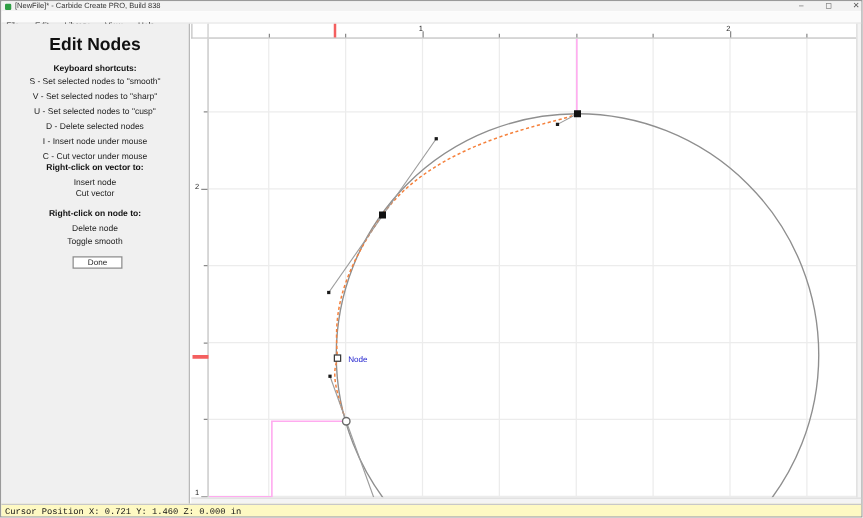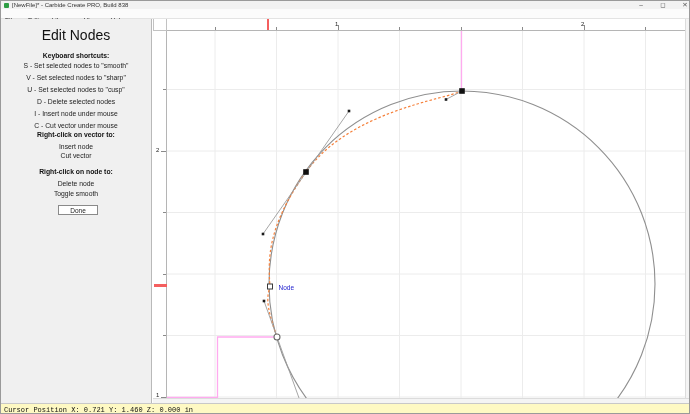--- a/index.html
+++ b/index.html
@@ -14,21 +14,21 @@
   .winbtn { position:absolute; top:0; width:12px; height:8px; font-size:6.5px; color:#555; text-align:center; line-height:8px; }
   #btn-min { left:634px; } #btn-max { left:656px; } #btn-close { left:678px; }
 
   
   #menubar { position:absolute; left:0; top:8px; width:690px; height:10px; background:#fbfbfb; border-bottom:1px solid #e3e3e3; }
   .menu-item { display:inline-block; font-size:6.5px; color:#222; padding:1.5px 4px 0 4px; }
   .menu-item u { text-decoration:underline; }
 
   
   #sidebar { position:absolute; left:0; top:18px; width:151px; height:384px; background:#f0f0f0; border-right:1px solid #b9b9b9; }
-  #sidebar-title { position:absolute; left:0; top:8px; width:150px; text-align:center; font-size:14px; font-weight:normal; color:#111; }
+  #sidebar-title { position:absolute; left:0; top:8px; width:150px; text-align:center; font-size:14px; font-weight:bold; color:#111; }
   .sb-head { position:absolute; width:150px; text-align:center; font-size:6.8px; font-weight:bold; color:#111; }
   .sb-line { position:absolute; width:150px; text-align:center; font-size:6.8px; color:#222; }
   #done-btn { position:absolute; left:57px; top:186px; width:40px; height:10px; background:#fff; border:1px solid #8a8a8a; font-size:6.5px; color:#222; text-align:center; line-height:9px; }
 
   
   #ruler-corner { position:absolute; left:152px; top:18px; width:14px; height:12px; background:#fff; border:1px solid #c2c2c2; border-top:none; }
   #ruler-h { position:absolute; left:166px; top:18px; width:518px; height:12px; background:#fff; border-bottom:1px solid #b5b5b5; }
   #ruler-v { position:absolute; left:152px; top:30px; width:14px; height:367px; background:#fff; border-right:1px solid #b5b5b5; }
   .tick-h { position:absolute; bottom:0; width:1px; background:#8a8a8a; }
   .tick-v { position:absolute; right:0; height:1px; background:#8a8a8a; }

